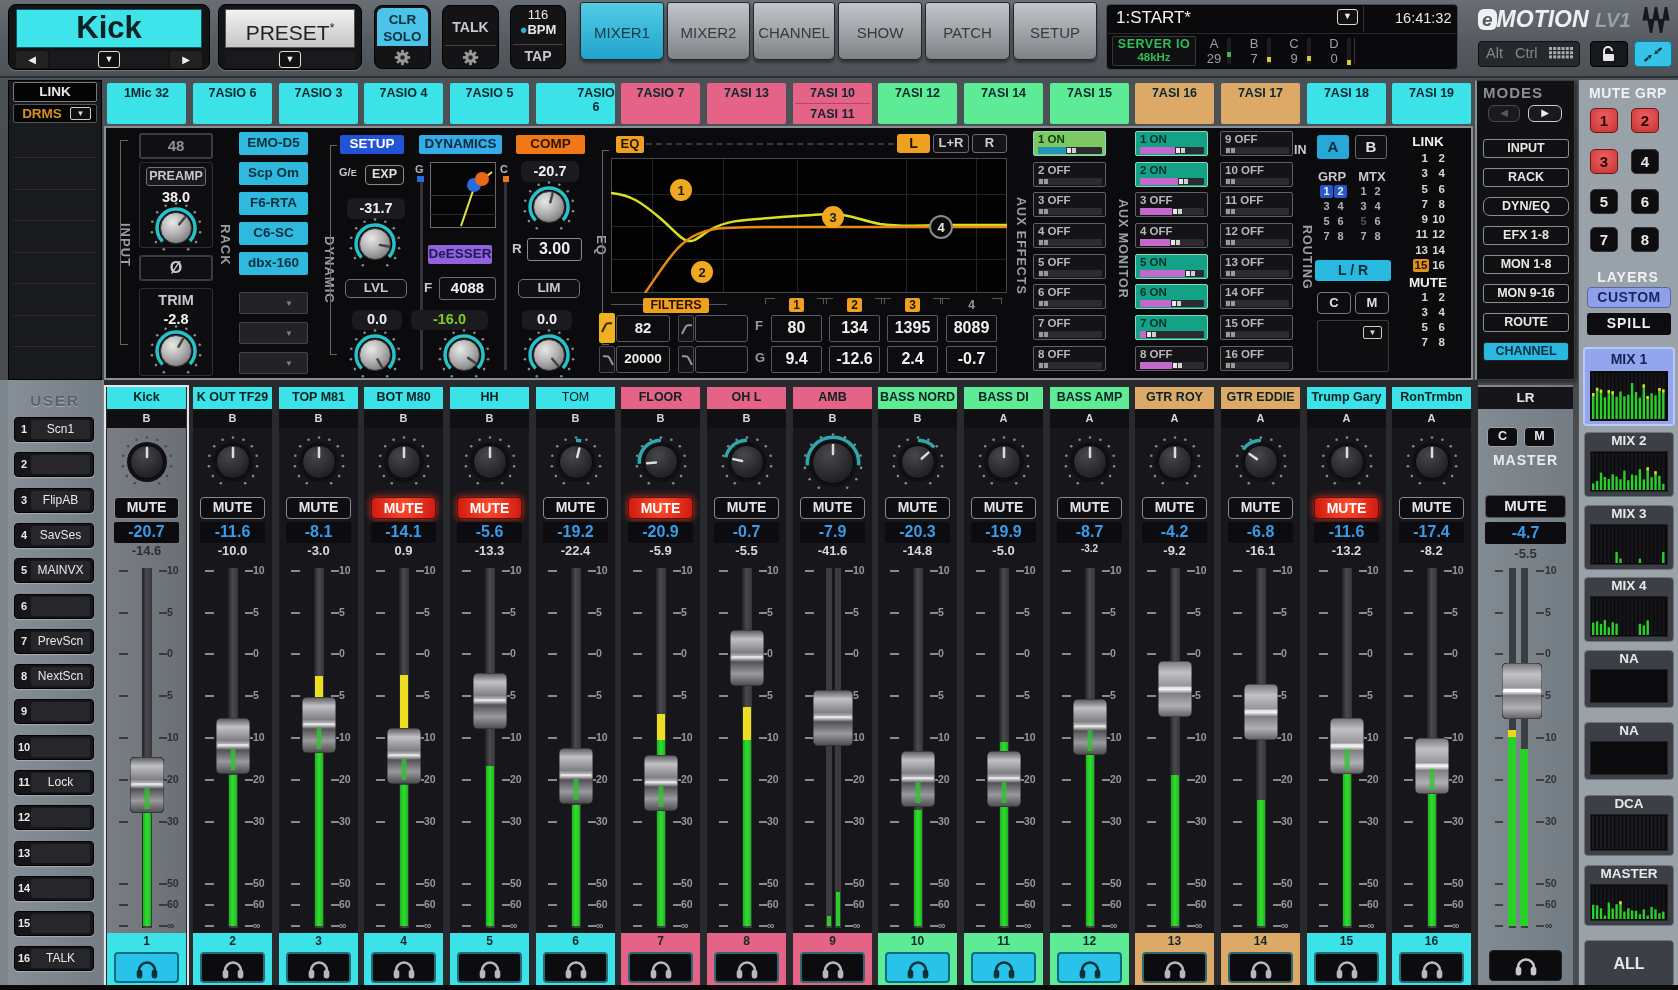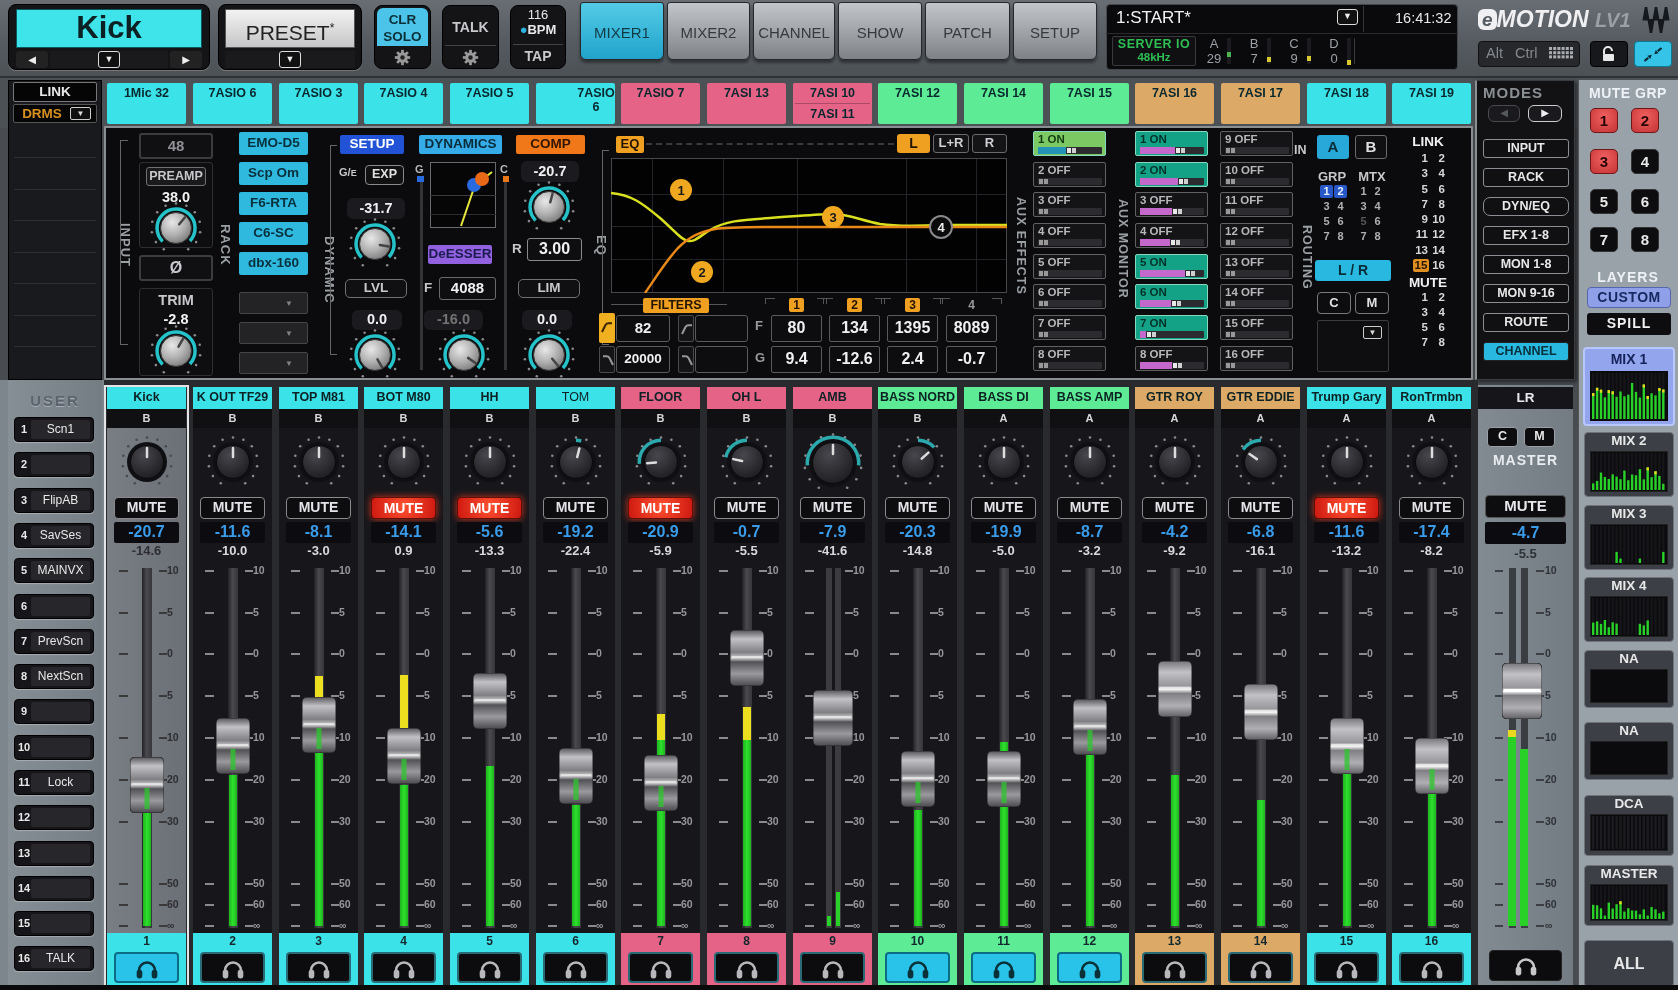--- a/index.html
+++ b/index.html
@@ -327,21 +327,21 @@
     <div style="position:absolute;left:430px;top:214px;width:66px;height:1px;background:#2c2c30;"></div>
     <svg style="position:absolute;left:430px;top:162px" width="66" height="66">
       <line x1="31" y1="64" x2="45" y2="23" stroke="#e8e840" stroke-width="2"></line>
       <line x1="45" y1="23" x2="62" y2="10" stroke="#e8e840" stroke-width="2"></line>
       <circle cx="44" cy="23" r="7" fill="#2a6ae0"></circle>
       <circle cx="52" cy="17" r="7" fill="#e86818"></circle>
     </svg>
     <div style="position:absolute;left:428px;top:245px;width:64px;height:19px;background:#9161e0;border-radius:2px;color:#1c1c50;font-size:13.5px;font-weight:bold;text-align:center;line-height:18px;">DeESSER</div>
     <div style="position:absolute;left:424px;top:280px;width:12px;height:16px;color:#c8c8cc;font-size:13.5px;font-weight:bold;">F</div>
     <div style="position:absolute;left:439px;top:277px;width:57px;height:23px;background:#0e0e10;border:1.5px solid #6a6a6e;border-radius:3px;color:#f0f0f2;font-size:15px;font-weight:bold;text-align:center;line-height:20px;">4088</div>
-    <div style="position:absolute;left:424px;top:310px;width:59px;height:20px;background:#1b1b1f;border-radius:6px;color:#737373;font-size:14.5px;font-weight:bold;text-align:center;line-height:19px;">-16.0</div>
+    <div style="position:absolute;left:411px;top:310px;width:77px;height:20px;background:#1b1b1f;border-radius:6px;color:#84cc16;font-size:14.5px;font-weight:bold;text-align:center;line-height:19px;">-16.0</div>
     <svg style="position:absolute;left:437px;top:328px" width="54" height="54">
       <circle cx="14.8" cy="48.2" r="1.3" fill="#8a8a8e"></circle>
       <circle cx="6.9" cy="41.1" r="1.3" fill="#8a8a8e"></circle>
       <circle cx="2.9" cy="31.3" r="1.3" fill="#8a8a8e"></circle>
       <circle cx="3.3" cy="20.7" r="1.3" fill="#8a8a8e"></circle>
       <circle cx="8.2" cy="11.3" r="1.3" fill="#8a8a8e"></circle>
       <circle cx="16.6" cy="4.8" r="1.3" fill="#8a8a8e"></circle>
       <circle cx="27.0" cy="2.5" r="1.3" fill="#8a8a8e"></circle>
       <circle cx="37.4" cy="4.8" r="1.3" fill="#8a8a8e"></circle>
       <circle cx="45.8" cy="11.3" r="1.3" fill="#8a8a8e"></circle>
@@ -1817,21 +1817,21 @@
       <circle cx="50.7" cy="20.7" r="1.3" fill="#8a8a8e"></circle>
       <circle cx="51.1" cy="31.3" r="1.3" fill="#8a8a8e"></circle>
       <circle cx="47.1" cy="41.1" r="1.3" fill="#8a8a8e"></circle>
       <circle cx="39.2" cy="48.2" r="1.3" fill="#8a8a8e"></circle>
       <circle cx="27.0" cy="27.0" r="20" fill="#101014"></circle>
       <circle cx="27.0" cy="27.0" r="16.5" fill="url(#dk)" stroke="#0a0a0a" stroke-width="1"></circle>
       <line x1="27.0" y1="22.0" x2="27.0" y2="13.0" stroke="#ddd" stroke-width="2.5" stroke-linecap="round"></line>
     </svg>
     <div style="position:absolute;left:1057px;top:497px;width:65px;height:22px;background:#0d0d10;border:1.5px solid #8a8a8e;border-radius:4px;color:#e4e4e8;font-size:14px;font-weight:bold;text-align:center;line-height:19px;">MUTE</div>
     <div style="position:absolute;left:1057px;top:522px;width:65px;height:21px;background:#0c0c10;border-radius:2px;color:#3a9be8;font-size:16px;font-weight:bold;text-align:center;line-height:20px;">-8.7</div>
-    <div style="position:absolute;left:1050px;top:543px;width:79px;height:16px;color:#d8d8dc;font-size:13px;font-weight:bold;text-align:center;">-3.2</div>
+    <div style="position:absolute;left:1050px;top:543px;width:79px;height:16px;color:#d8d8dc;font-size:10px;font-weight:bold;text-align:center;">-3.2</div>
     <div style="position:absolute;left:1062px;top:570px;width:9px;height:2px;background:#8a8a8e;"></div>
     <div style="position:absolute;left:1102px;top:570px;width:8px;height:2px;background:#8a8a8e;"></div>
     <div style="position:absolute;left:1110px;top:564px;width:18px;height:13px;color:#97979b;font-size:10.5px;font-weight:bold;text-align:left;">10</div>
     <div style="position:absolute;left:1062px;top:611.5px;width:9px;height:2px;background:#8a8a8e;"></div>
     <div style="position:absolute;left:1102px;top:611.5px;width:8px;height:2px;background:#8a8a8e;"></div>
     <div style="position:absolute;left:1110px;top:605.5px;width:18px;height:13px;color:#97979b;font-size:10.5px;font-weight:bold;text-align:left;">5</div>
     <div style="position:absolute;left:1062px;top:653px;width:9px;height:2px;background:#8a8a8e;"></div>
     <div style="position:absolute;left:1102px;top:653px;width:8px;height:2px;background:#8a8a8e;"></div>
     <div style="position:absolute;left:1110px;top:647px;width:18px;height:13px;color:#97979b;font-size:10.5px;font-weight:bold;text-align:left;">0</div>
     <div style="position:absolute;left:1062px;top:695px;width:9px;height:2px;background:#8a8a8e;"></div>

